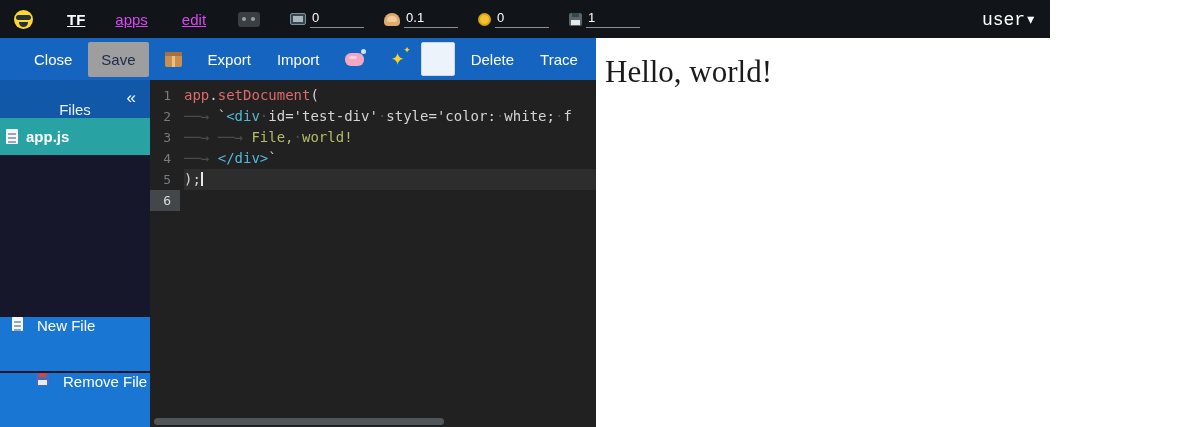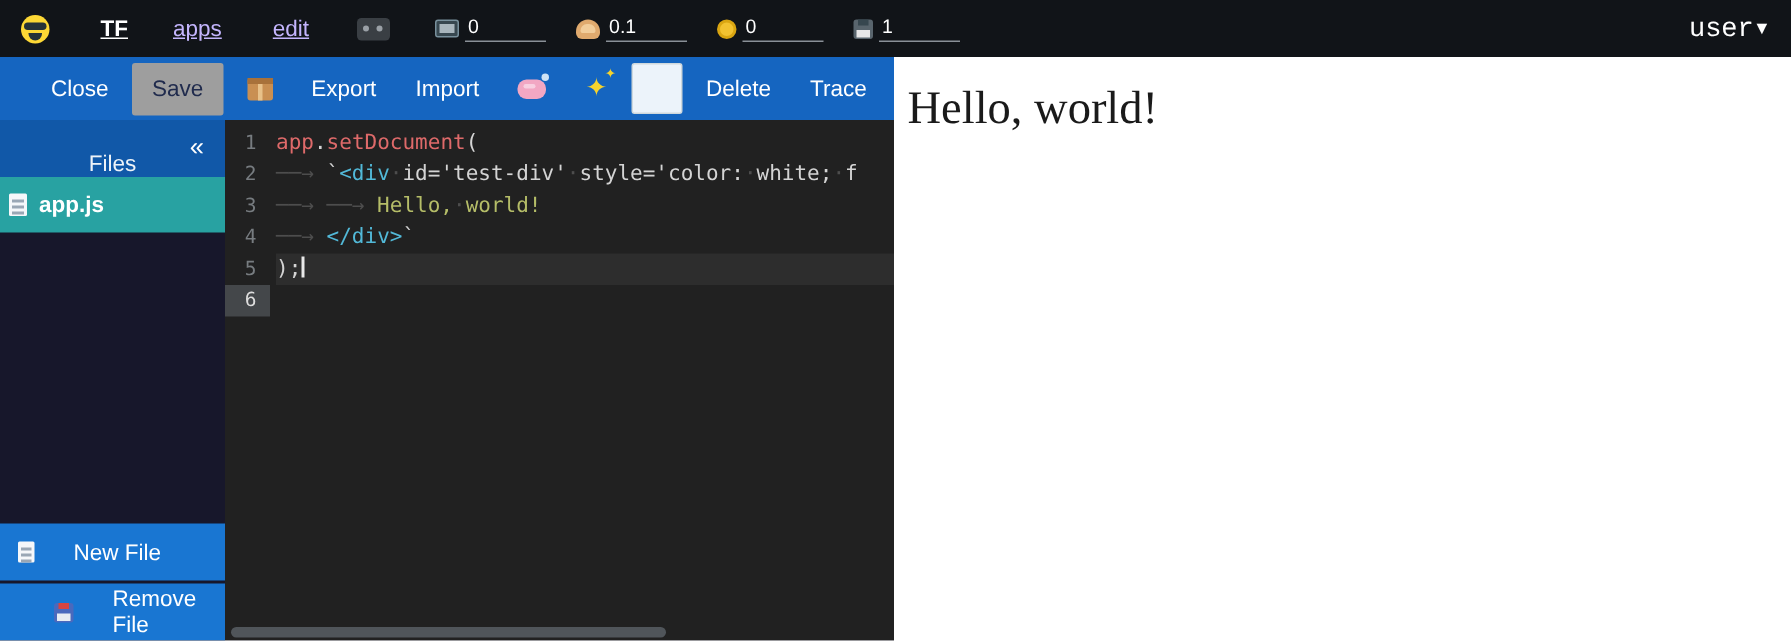--- a/index.html
+++ b/index.html
@@ -1,25 +1,25 @@
 <!DOCTYPE html>
 <html><head>
 <meta charset="utf-8">
 <style>
   * { margin:0; padding:0; box-sizing:border-box; }
   html,body { width:1194px; height:427px; }
   body { font-family:"Liberation Sans", sans-serif; background:#ffffff; overflow:hidden; position:relative; }
 
   
-  .topbar { position:absolute; top:0; left:0; width:1194px; height:38px; background:#111418;
+  .topbar { position:absolute; top:0; left:0; width:1050px; height:38px; background:#111418;
             display:flex; align-items:center; color:#fff; }
   .icon-logo { position:relative; width:19px; height:19px; border-radius:50%; background:#fdd835; margin-left:14px; flex:none; cursor:pointer; }
   .icon-logo::before { content:''; position:absolute; top:5px; left:2px; right:2px; height:5px; background:#263238; border-radius:3px; }
   .icon-logo::after { content:''; position:absolute; left:5px; right:5px; bottom:2px; height:5px; border-radius:0 0 8px 8px; background:#263238; }
-  .tb-link { color:#c4b5fd; text-decoration:underline; font-size:15px; cursor:pointer; }
+  .tb-link { color:#d946ef; text-decoration:underline; font-size:15px; cursor:pointer; }
   .tb-link.tf { color:#ffffff; font-weight:700; margin-left:34px; }
   .tb-link.apps { margin-left:30px; }
   .tb-link.edit { margin-left:34px; }
   .icon-knobs { position:relative; width:22px; height:15px; background:#3a3f44; border-radius:3px; margin-left:32px; flex:none; cursor:pointer; }
   .icon-knobs::before { content:''; position:absolute; left:4px; top:5px; width:4px; height:4px; border-radius:50%; background:#9aa0a6; }
   .icon-knobs::after { content:''; position:absolute; left:13px; top:5px; width:4px; height:4px; border-radius:50%; background:#9aa0a6; }
   .stats { display:flex; align-items:center; gap:20px; margin-left:30px; }
   .stat { display:flex; align-items:center; gap:4px; }
   .stat-field { width:54px; background:transparent; border:none; border-bottom:1px solid #8a9097;
                 color:#fff; font-size:13px; font-family:"Liberation Sans", sans-serif; padding:0 0 2px 2px; outline:none; }
@@ -59,21 +59,21 @@
   .sidebar { position:absolute; left:0; top:42px; width:150px; bottom:0; background:#17172b; }
   .files-header { position:relative; height:38px; background:#1158a8; display:flex; align-items:flex-end; justify-content:center;
                   color:#eef3f8; font-size:15px; }
   .collapse { position:absolute; right:14px; top:50%; transform:translateY(-54%); font-size:17px; color:#ffffff; cursor:pointer; }
   .file-item { height:37px; background:#28a2a2; display:flex; align-items:center; gap:8px; padding-left:6px;
                color:#ffffff; font-size:15px; font-weight:700; cursor:pointer; }
   .icon-page { position:relative; width:12px; height:15px; background:#f5f7fa; border-radius:1px; flex:none; }
   .icon-page::after { content:''; position:absolute; left:2px; right:2px; top:4px; height:2px; background:#9aa7b5;
                       box-shadow:0 4px 0 #9aa7b5, 0 8px 0 #9aa7b5; }
   .sidebar-actions { position:absolute; left:0; right:0; bottom:0; }
-  .action { height:38px; background:#1976d2; display:flex; align-items:center; gap:26px; padding-left:12px;
+  .action { height:54px; background:#1976d2; display:flex; gap:14px; padding-left:12px;
             color:#ffffff; font-size:15px; cursor:pointer; }
   .action + .action { margin-top:2px;padding-left:36px; }
   .icon-page.sm { width:11px; height:14px; }
   .icon-floppy-rm { position:relative; width:13px; height:13px; background:#4a69bd; border-radius:2px; flex:none; }
   .icon-floppy-rm::before { content:''; position:absolute; top:0; left:3px; width:7px; height:4px; background:#d64541; }
   .icon-floppy-rm::after { content:''; position:absolute; bottom:1px; left:2px; width:9px; height:5px; background:#e8ecf2; }
 
   
   .editor { position:absolute; left:150px; top:42px; right:0; bottom:0; background:#212121;
             font-family:"DejaVu Sans Mono", monospace; font-size:14px; cursor:text; }
@@ -170,21 +170,21 @@
           <div class="ln">1</div>
           <div class="ln">2</div>
           <div class="ln">3</div>
           <div class="ln">4</div>
           <div class="ln">5</div>
           <div class="ln active">6</div>
         </div>
       <div class="code">
           <div class="cl"><span style="color: rgb(222, 106, 106); margin-top: 15px;">app</span><span style="color: rgb(212, 212, 212);">.</span><span style="color: rgb(222, 106, 106);">setDocument</span><span style="color: rgb(212, 212, 212);">(</span></div>
           <div class="cl"><span class="tok-tab" style="color: rgb(77, 77, 77);">──→</span><span style="color: rgb(212, 212, 212);">`</span><span style="color: rgb(82, 185, 216);">&lt;div</span><span style="color: rgb(77, 77, 77);">·</span><span style="color: rgb(212, 212, 212);">id=</span><span style="color: rgb(212, 212, 212);">'test-div'</span><span style="color: rgb(77, 77, 77);">·</span><span style="color: rgb(212, 212, 212);">style=</span><span style="color: rgb(212, 212, 212);">'color:</span><span style="color: rgb(77, 77, 77);">·</span><span style="color: rgb(212, 212, 212);">white;</span><span style="color: rgb(77, 77, 77);">·</span><span style="color: rgb(212, 212, 212);">f</span></div>
-          <div class="cl"><span class="tok-tab" style="color: rgb(77, 77, 77);">──→</span><span class="tok-tab" style="color: rgb(77, 77, 77);">──→</span><span style="color: rgb(181, 189, 104);">Hello,</span><span style="color: rgb(77, 77, 77);">·</span><span style="color: rgb(181, 189, 104);">world!</span></div>
+          <div class="cl"><span class="tok-tab" style="color: rgb(77, 77, 77);">──→</span><span class="tok-tab" style="color: rgb(77, 77, 77);">──→</span><span style="color: rgb(181, 189, 104);">File,</span><span style="color: rgb(77, 77, 77);">·</span><span style="color: rgb(181, 189, 104);">world!</span></div>
           <div class="cl"><span class="tok-tab" style="color: rgb(77, 77, 77);">──→</span><span style="color: rgb(82, 185, 216);">&lt;/div&gt;</span><span style="color: rgb(212, 212, 212);">`</span></div>
           <div class="cl active"><span style="color: rgb(212, 212, 212);">);</span><span class="cursor"></span></div>
         </div>
       <div class="hscroll"></div>
     </div>
 
   </div>
 
   <div class="output">
     <div class="output-text">Hello, world!</div>

